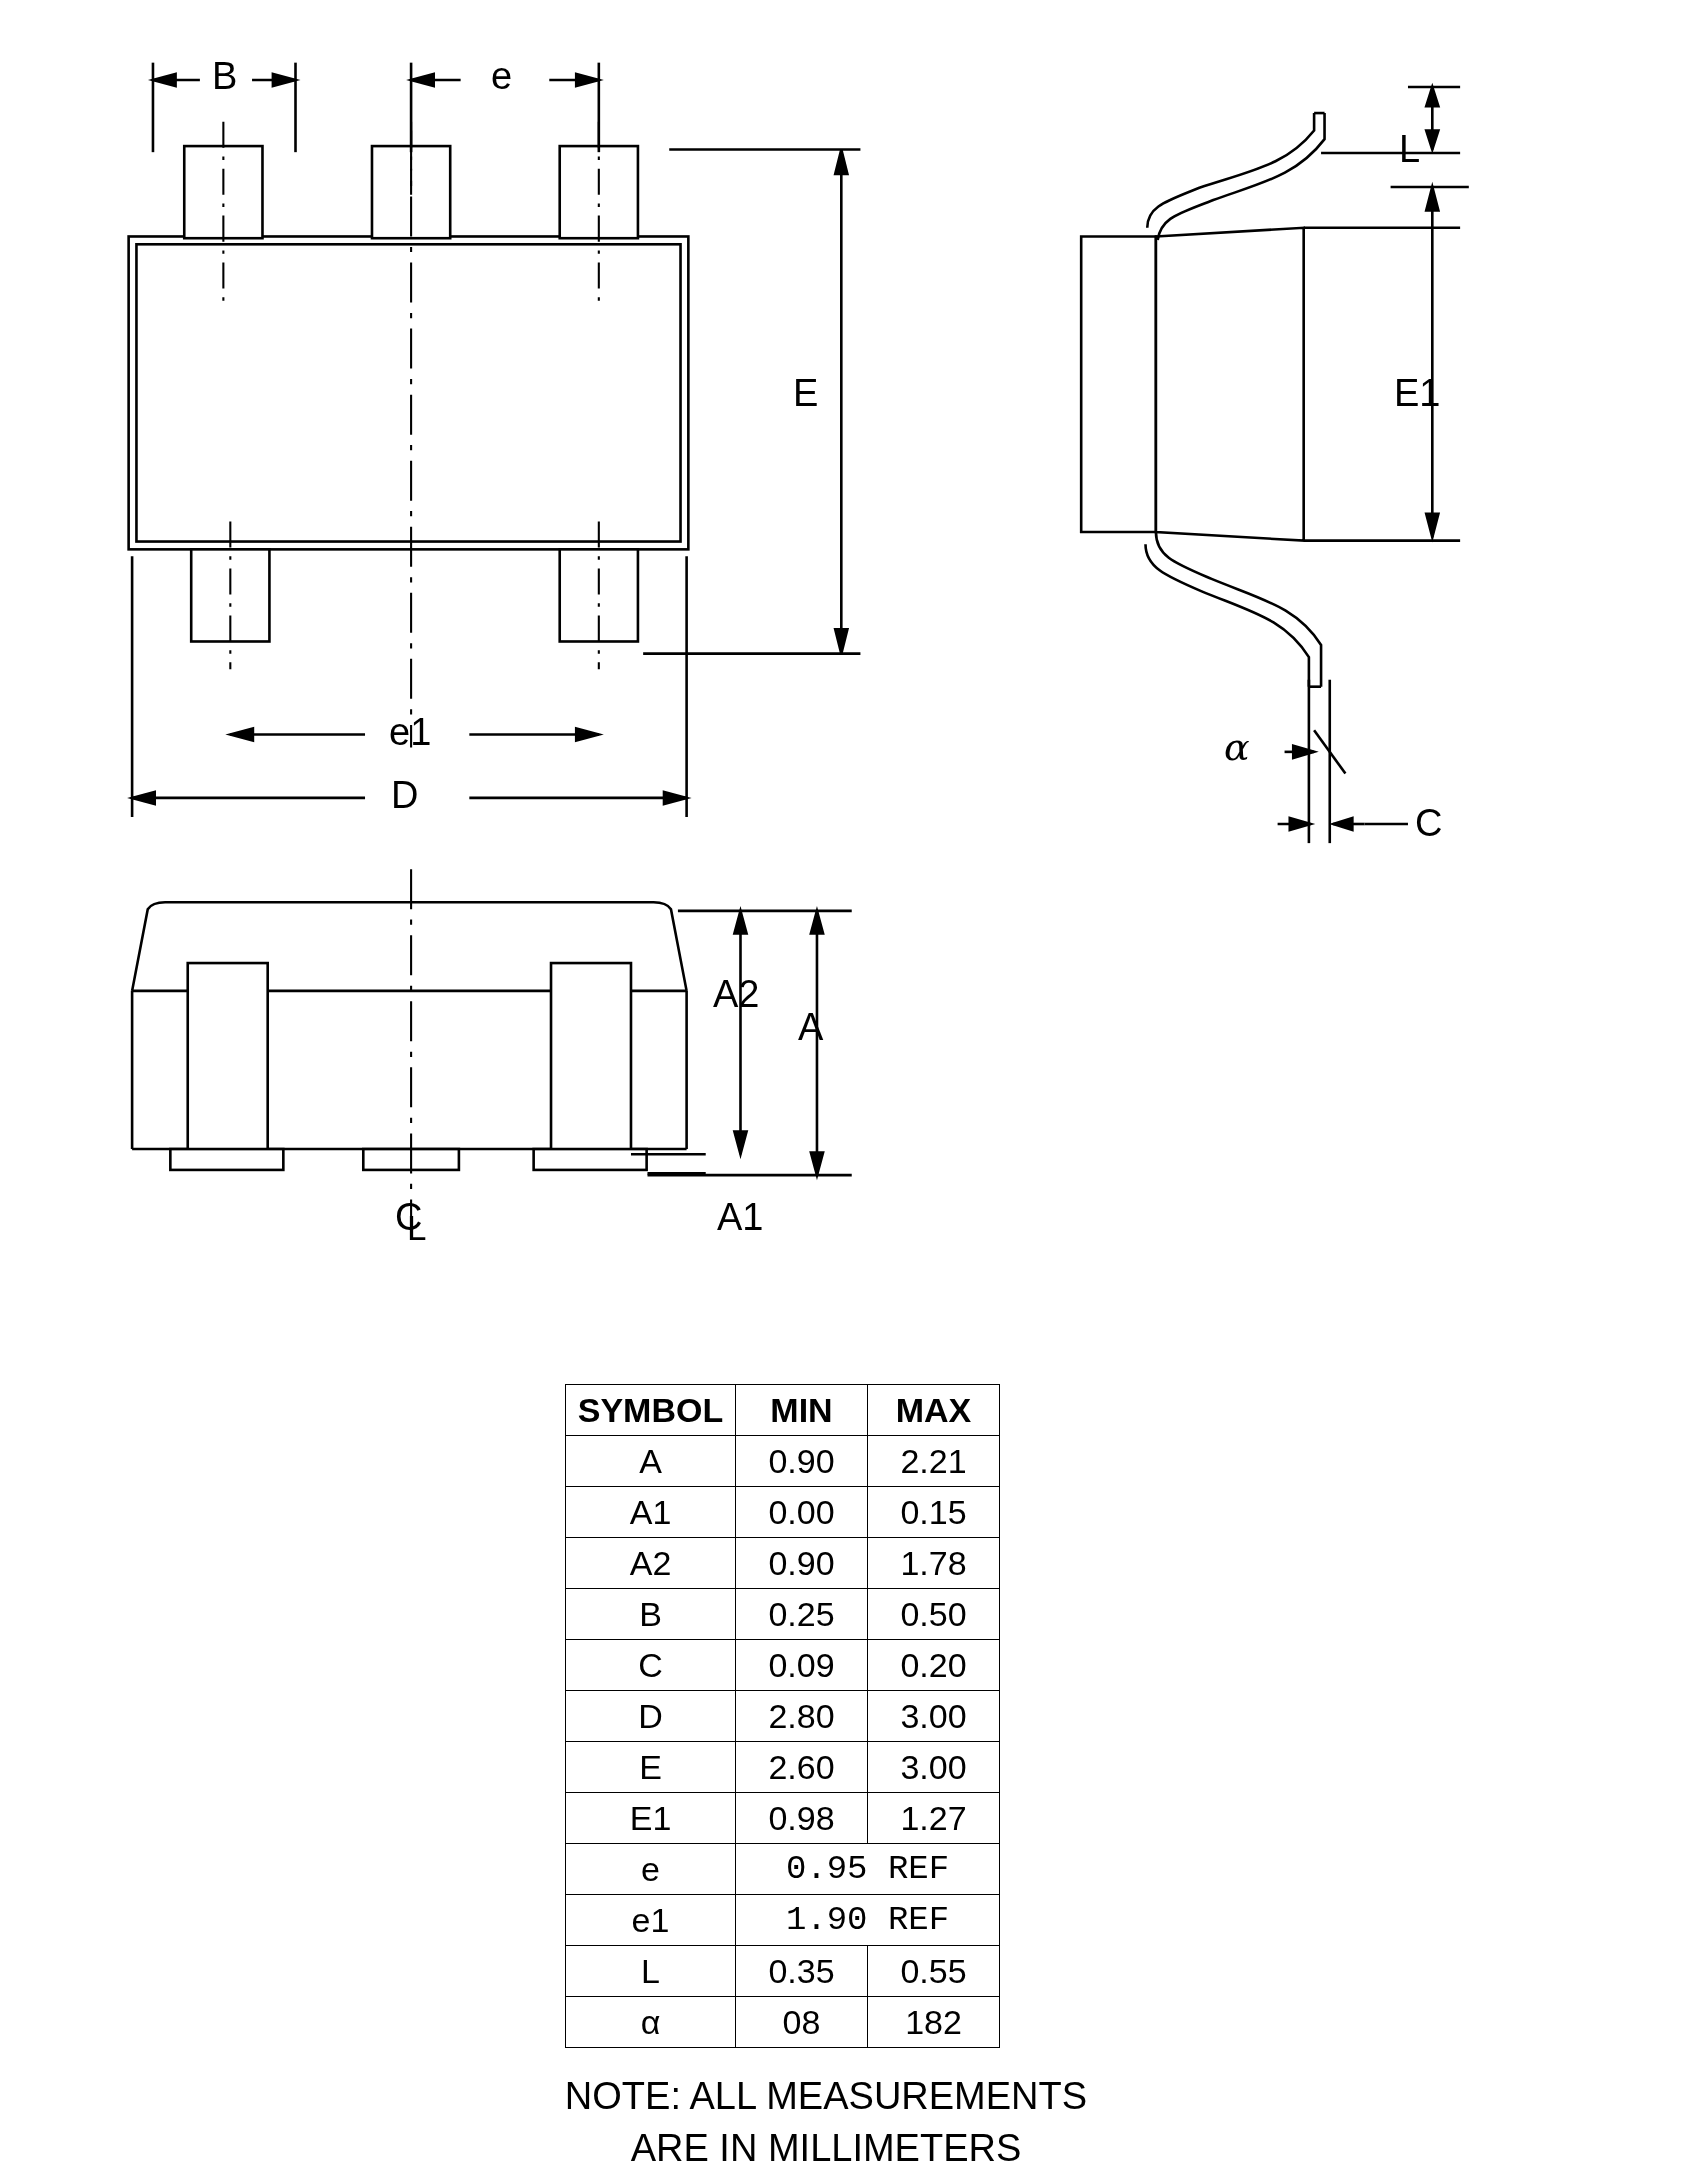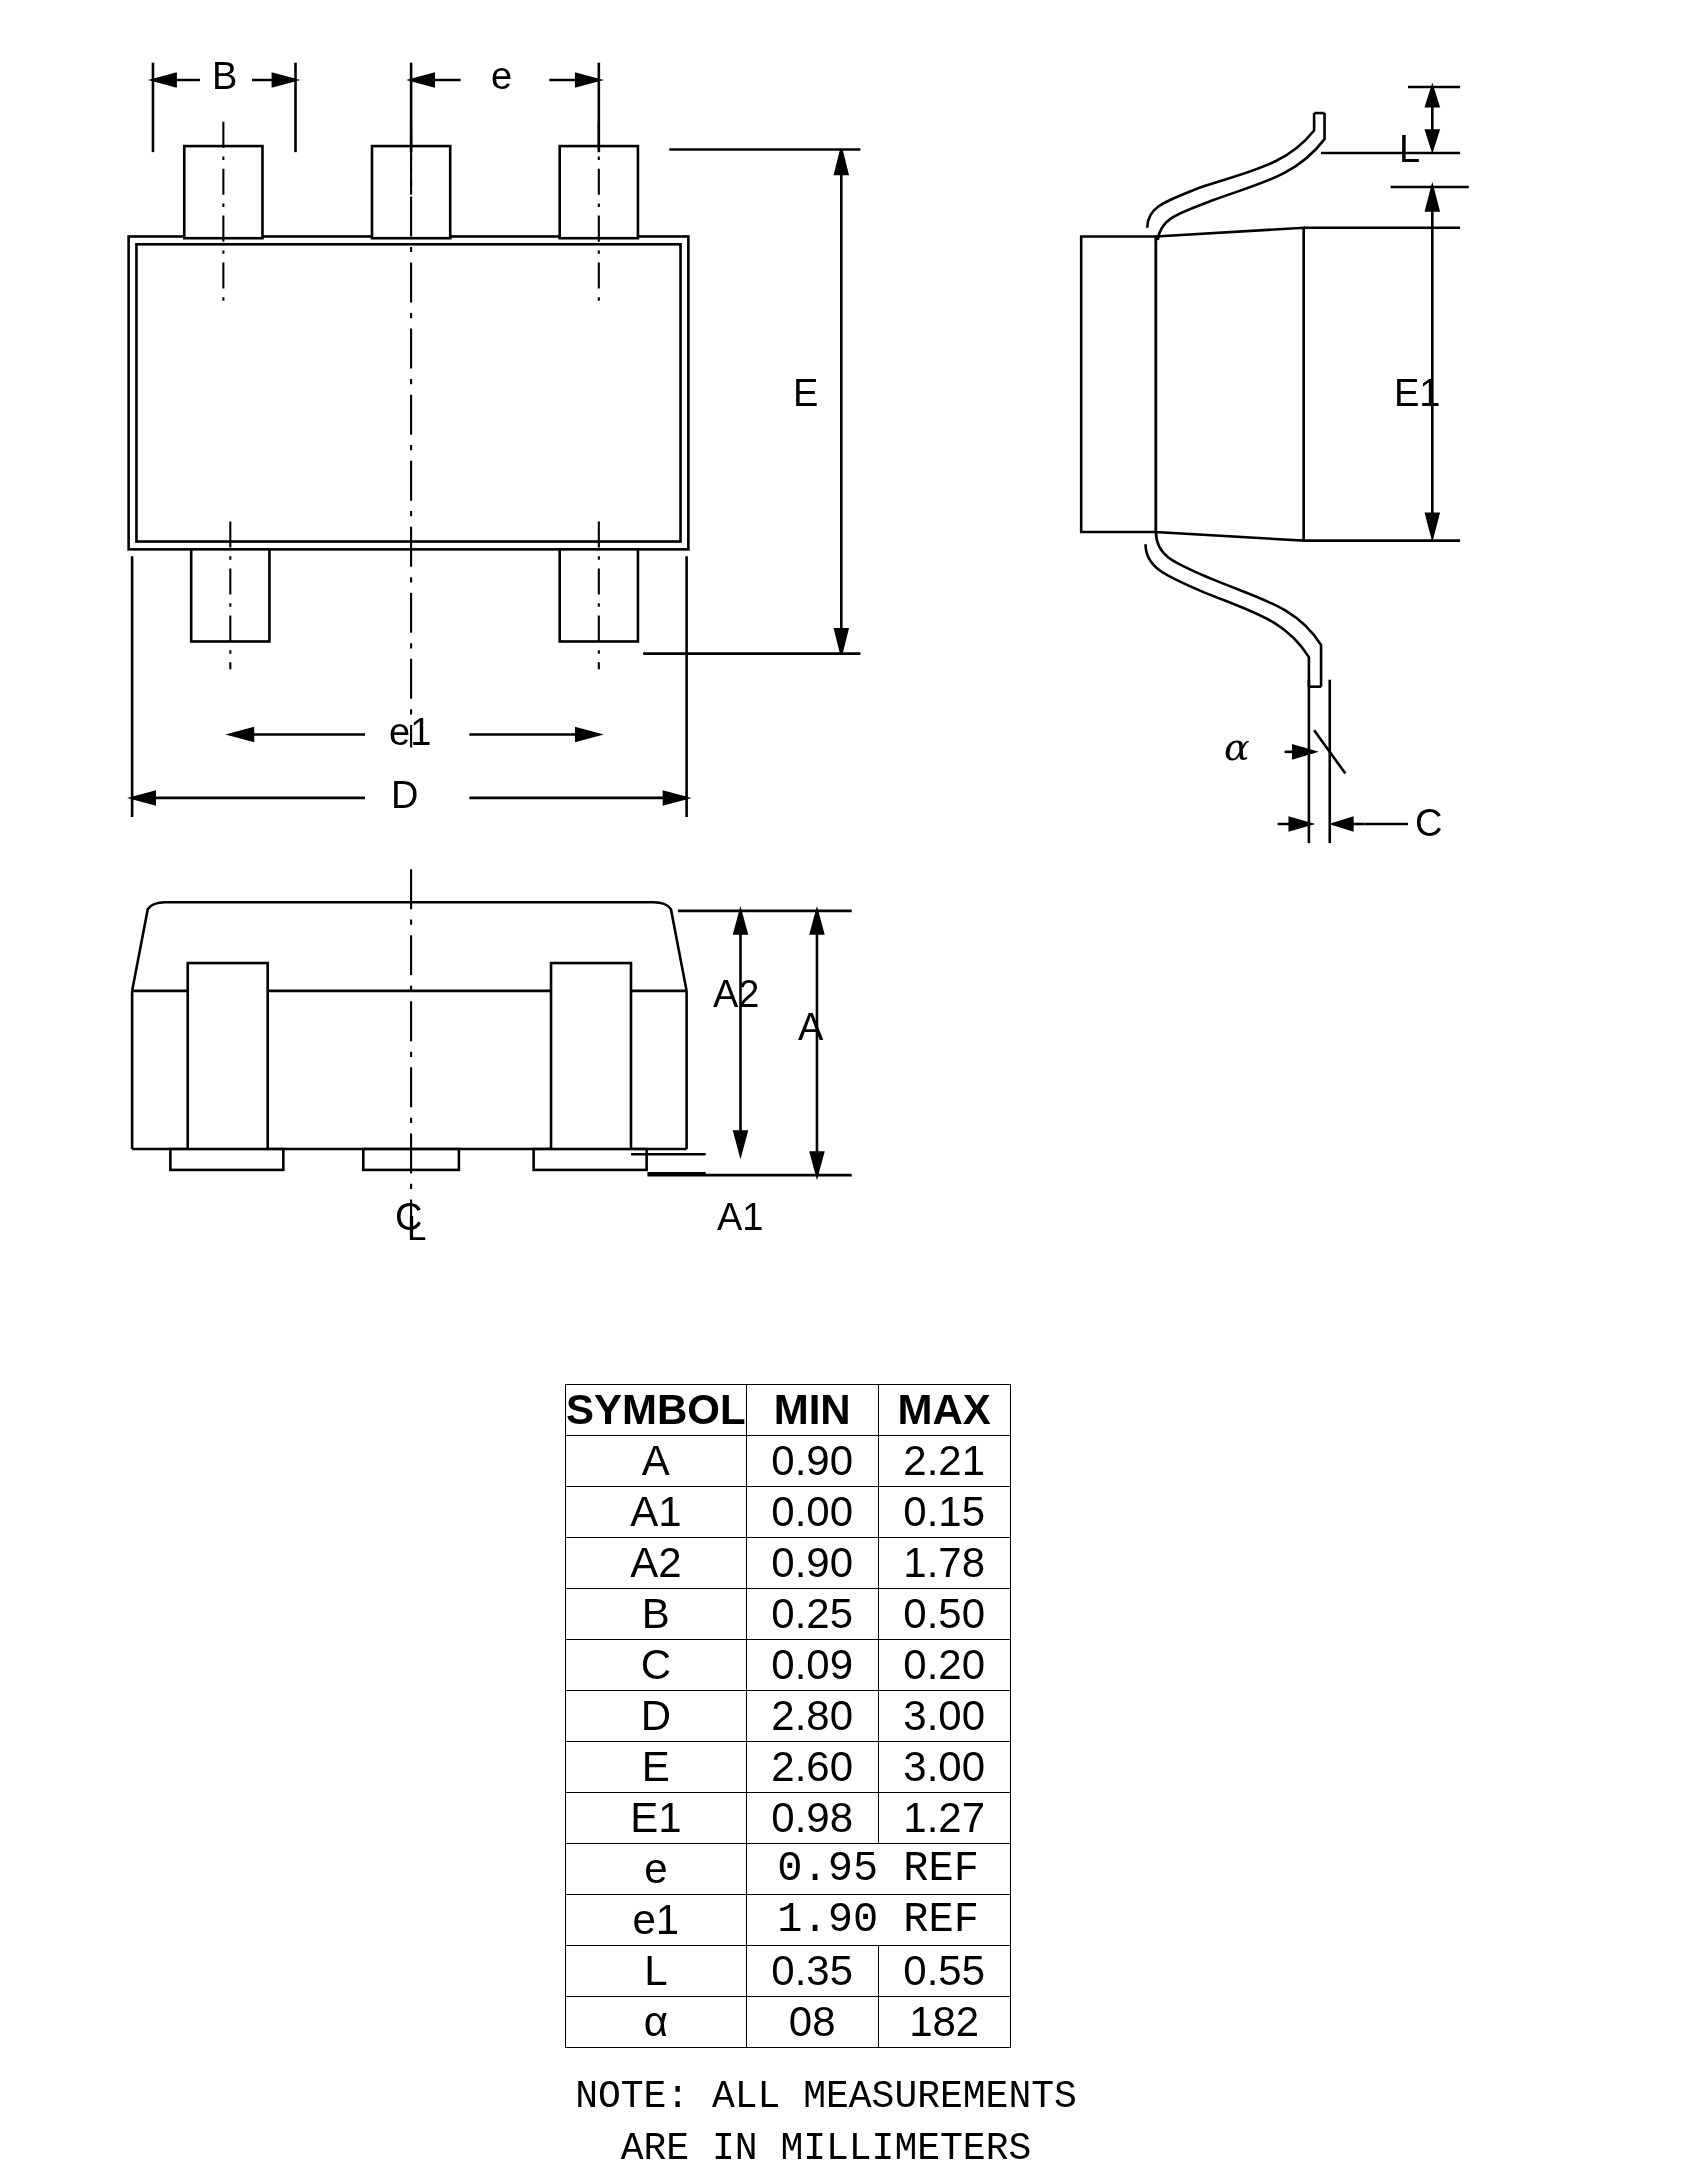--- a/index.html
+++ b/index.html
@@ -36,41 +36,41 @@
     color: #000;
   }
   .lbl.greek { font-family: "DejaVu Serif", serif; font-style: italic; font-size: 38px;}
   
   #dim-table {
     position: absolute;
     left: 565px;
     top: 1384px;
     border-collapse: collapse;
     font-family: "Liberation Sans", sans-serif;
-    font-size: 42px;
+    font-size: 34px;
   }
   #dim-table td, #dim-table th {
     border: 1.7px solid #000;
     text-align: center;
     padding: 0;
     height: 51px;
     box-sizing: border-box;
   }
   #dim-table th { font-weight: bold; }
   #dim-table .c-sym { width: 170px; }
   #dim-table .c-min { width: 132px; margin-top: 15px; }
   #dim-table .c-max { width: 132px; }
   #dim-table td.span { width: 264px; font-family: Liberation Mono, monospace; }
   .note {
     position: absolute;
     left: 0;
     width: 1652px;
     text-align: center;
     font-size: 38px;
-    font-family: Liberation Mono, monospace;
+    font-family: Liberation Sans, sans-serif;
     letter-spacing: 0px;
   }
   .note.l1 { top: 2075px; }
   .note.l2 { top: 2127px; }
 </style>
 </head>
 <body>
 
 <div id="sheet">
 

